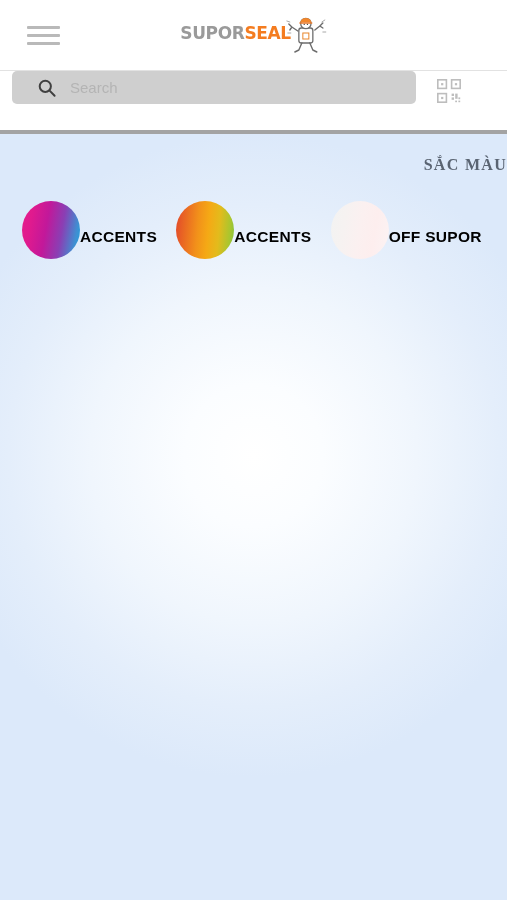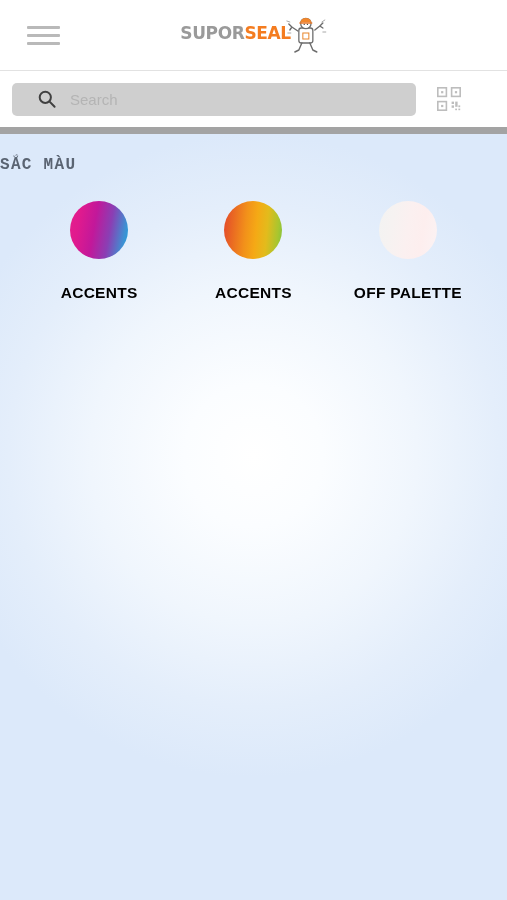--- a/index.html
+++ b/index.html
@@ -89,23 +89,23 @@
     margin-left: -6px;
   }
   .logo-mascot svg { display: block; }
 
   
   .search-row {
     position: relative;
     height: 63px;
     flex: 0 0 63px;
     background: #ffffff;
-    border-bottom: 7px solid #a3a3a3;
-    display: flex;
-    align-items: center;
+    border-bottom: 4px solid #a3a3a3;
+    display: flex;
+    align-items: flex-start;
     padding: 0 12px;
   }
 
   .search-field {
     position: relative;
     flex: 1 1 auto;
     height: 33px;
     background: #cfcfcf;
     border-radius: 5px;
     display: flex;
@@ -162,44 +162,43 @@
       radial-gradient(ellipse 62% 42% at 50% 42%,
         #ffffff 0%,
         #fbfdff 22%,
         #f0f6fd 52%,
         #e4eefb 78%,
         #dce9fa 100%);
     overflow: hidden;
   }
 
   .section-title {
-    text-align: left;
+    text-align: right;
     margin-top: 22px;
-    font-family: Liberation Mono, monospace;
+    font-family: Liberation Serif, serif;
     font-size: 16px;
     font-weight: bold;
     letter-spacing: 1.3px;
     color: #5a6472;
   }
 
   .swatch-row {
     display: flex;
     align-items: flex-start;
     justify-content: space-between;
     padding: 27px 22px 0 22px;
   }
 
   .swatch {
     flex: 1 1 0;
     display: flex;
-    flex-direction: column;
+    flex-direction: row;
     align-items: center;
     cursor: pointer;
     min-width: 0;
-    gap: 10px;
   }
 
   .swatch-circle {
     width: 58px;
     height: 58px;
     border-radius: 50%;
     flex: 0 0 auto;
   }
 
   .swatch-label {
@@ -342,20 +341,20 @@
       </div>
 
 
       <div class="swatch">
         <div class="swatch-circle grad-neutrals"></div>
         <div class="swatch-label">ACCENTS</div>
       </div>
 
       <div class="swatch">
         <div class="swatch-circle grad-offwhites"></div>
-        <div class="swatch-label">OFF PALETTE</div>
+        <div class="swatch-label">OFF SUPOR</div>
       </div>
 
     </div>
 
   </div>
 
 </div>
 
 </body></html>

